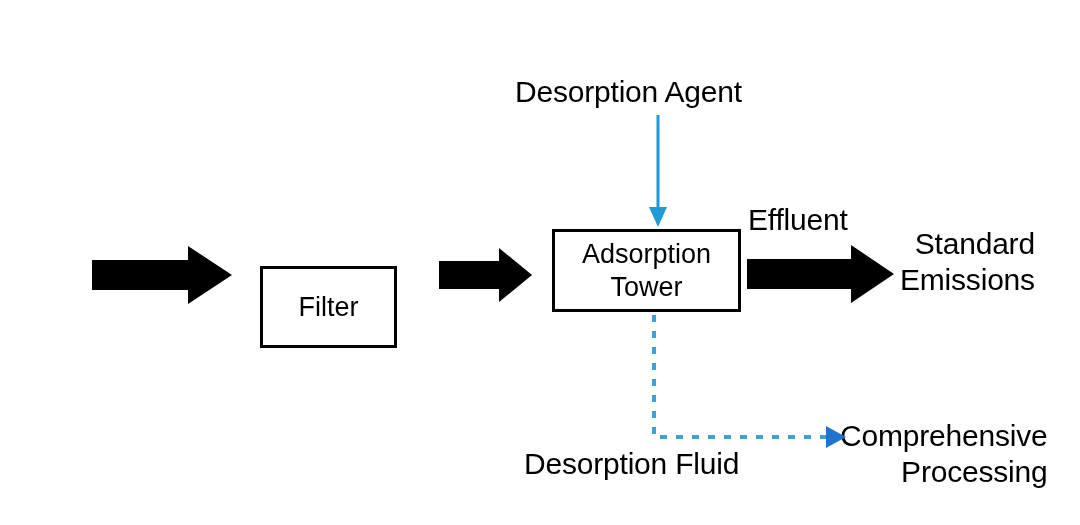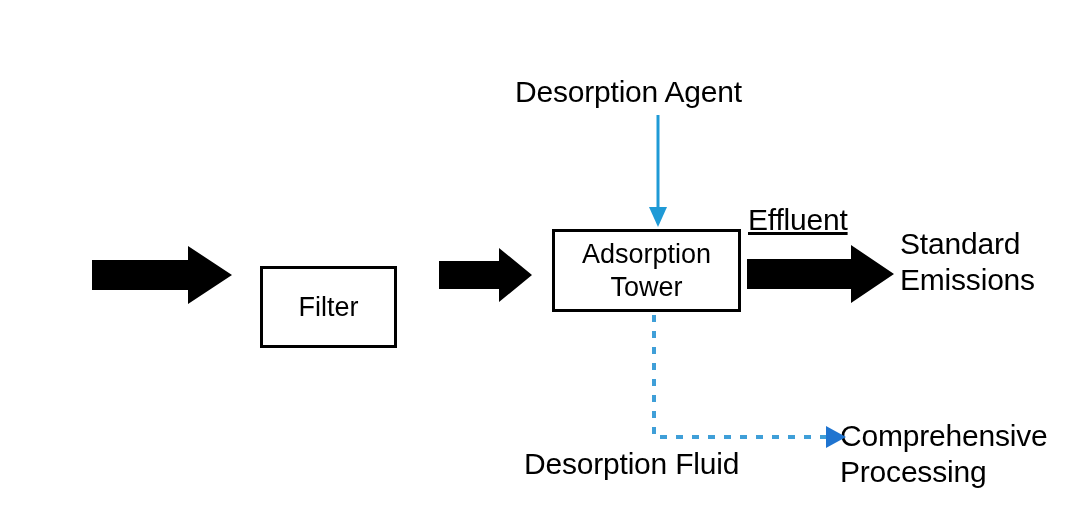--- a/index.html
+++ b/index.html
@@ -20,20 +20,21 @@
 
   
   .label {
     position: absolute;
     font-family: "Liberation Sans", sans-serif;
     font-size: 30px;
     line-height: 36px;
     color: #000000;
     white-space: pre;
     letter-spacing: -0.2px;
+    text-align: right;
   }
 
   
   .box {
     position: absolute;
     box-sizing: border-box;
     border: 3px solid #000000;
     background: #ffffff;
     display: flex;
     align-items: center;
@@ -63,21 +64,21 @@
   .dotted-path svg { display: block; overflow: visible; }
 </style>
 </head>
 <body>
 
 <div id="canvas">
 
 
   <div class="label" style="left:515px; top:74px;">Desorption Agent</div>
 
-  <div class="label" style="left:748px; top:202px;text-decoration:underline;">Effluent</div>
+  <div class="label" style="left:748px; top:202px;">Effluent</div>
 
   <div class="label" style="left:900px; top:226px;">Standard
 Emissions</div>
 
   <div class="label" style="left:524px; top:446px;">Desorption Fluid</div>
 
   <div class="label" style="left:840px; top:418px;">Comprehensive
 Processing</div>
 
   <div class="box" style="left:260px; top:230px; width:137px; height:82px;margin-top:36px;">

